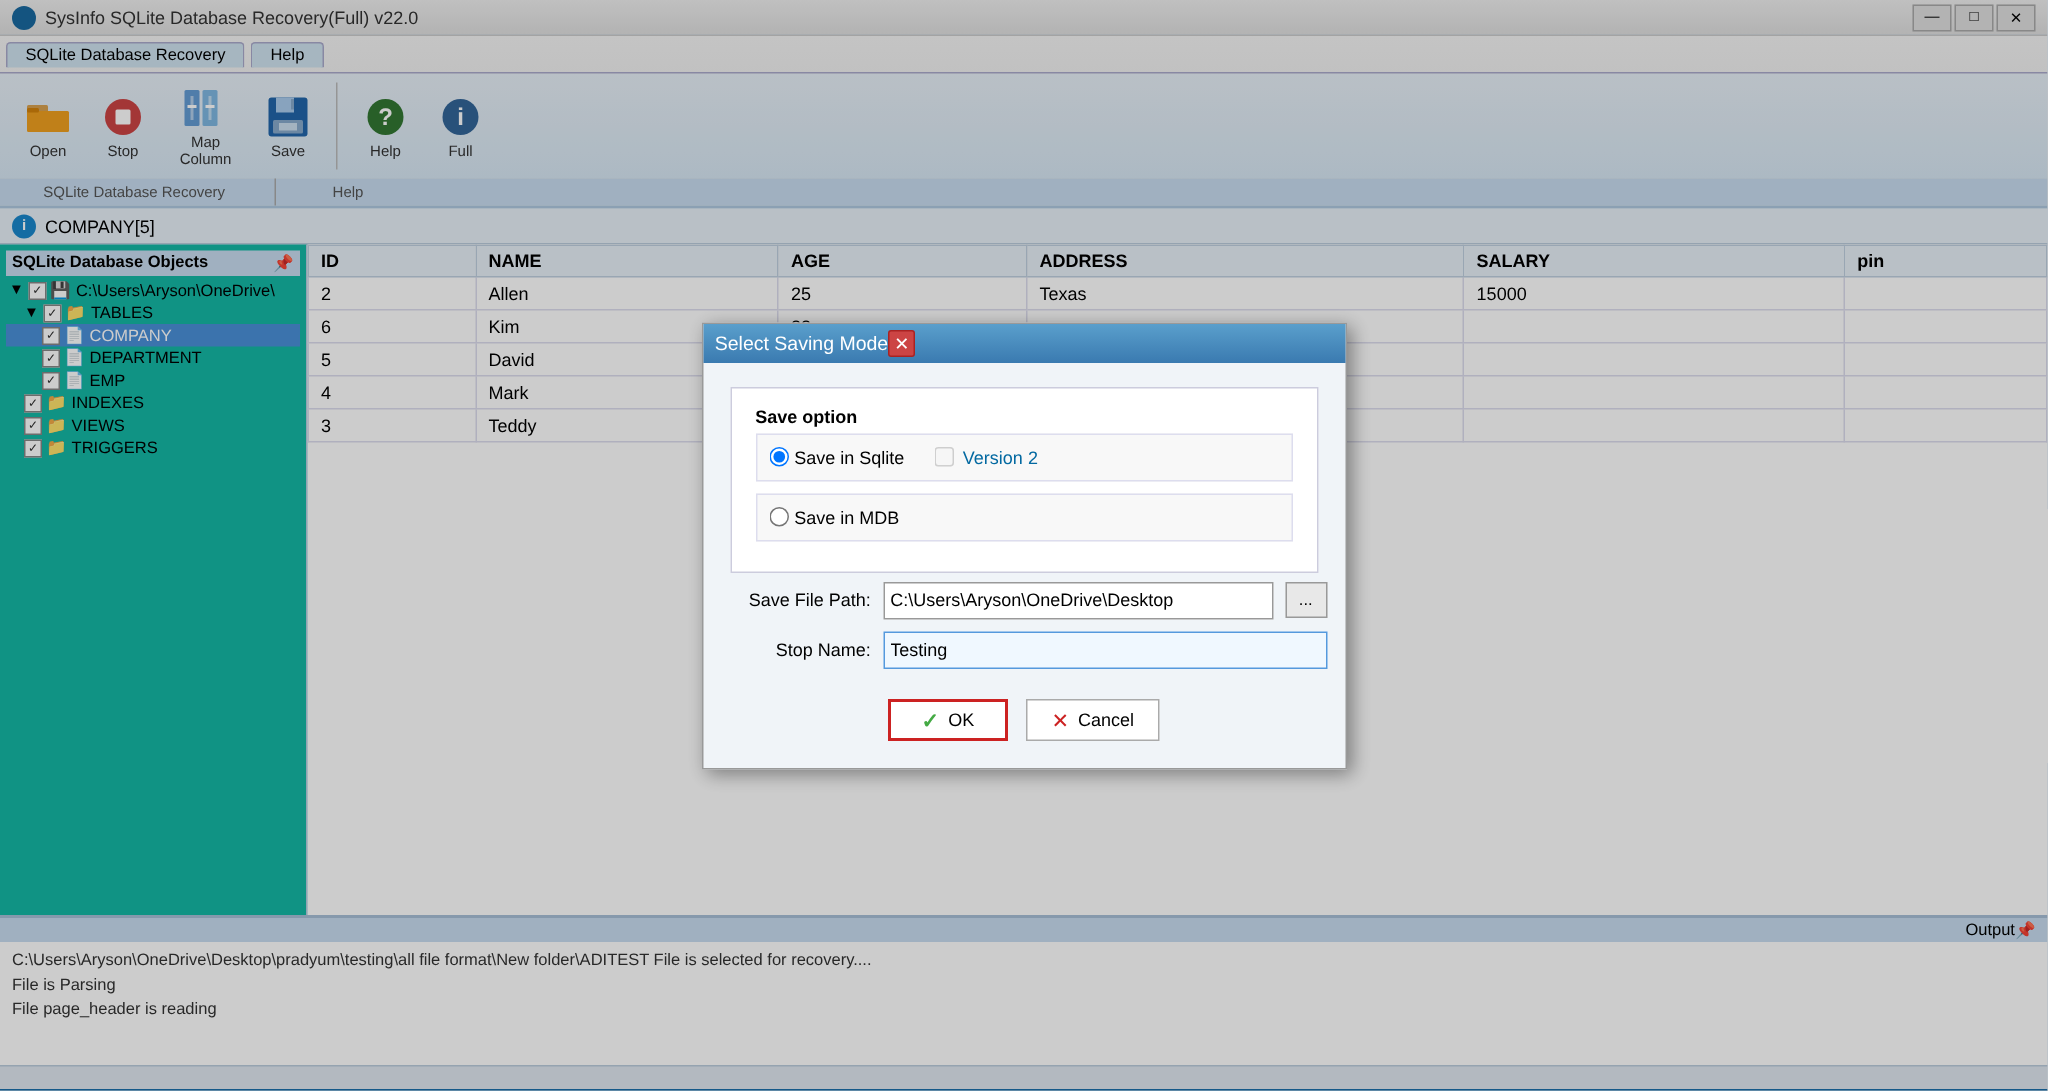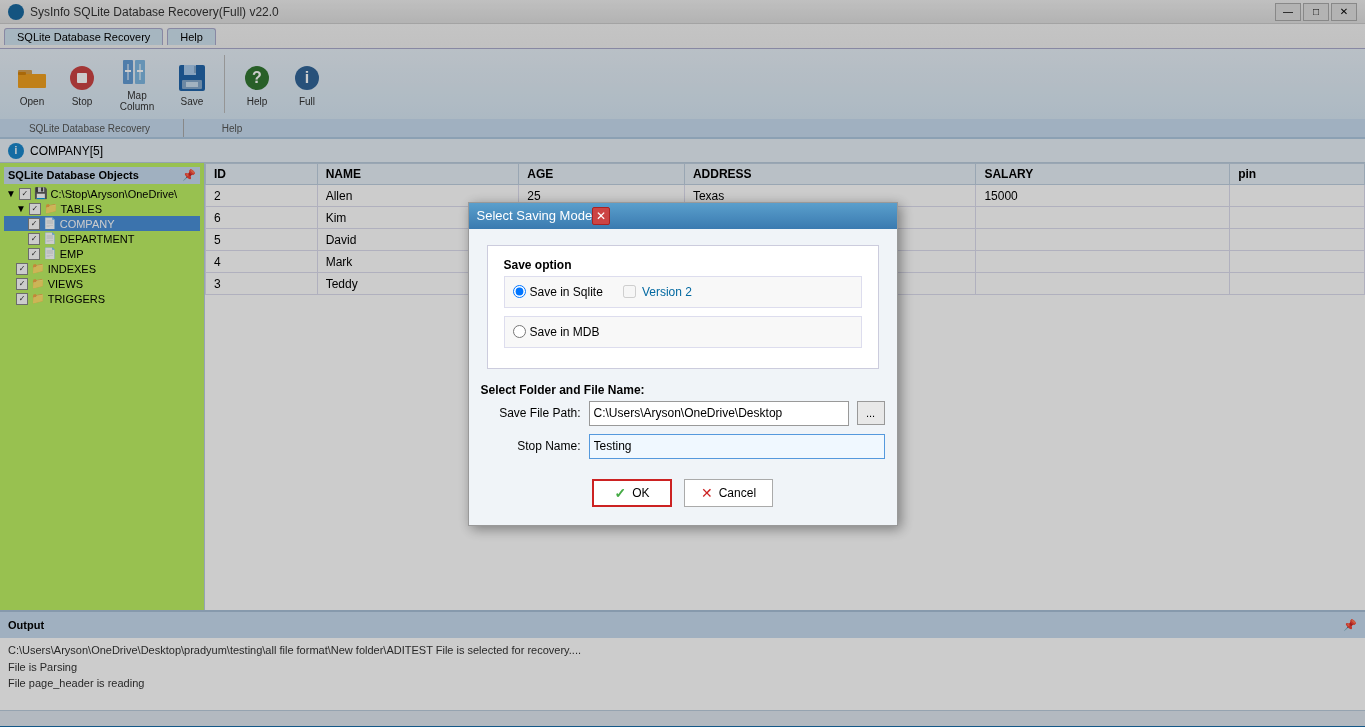--- a/index.html
+++ b/index.html
@@ -121,21 +121,21 @@
 
     
     .main-area {
       display: flex;
       height: calc(727px - 24px - 110px - 24px - 22px - 100px);
     }
 
     
     .sidebar {
       width: 205px;
-      background: #bef264;
+      background: #14b8a6;
       border-right: 1px solid #b8cce0;
       overflow-y: auto;
       padding: 4px;
       flex-shrink: 0;
       text-align: right;
     }
     .sidebar-header {
       background: #c8ddf0;
       font-size: 11px;
       font-weight: bold;
@@ -197,25 +197,25 @@
     
     .output-panel {
       height: 100px;
       background: white;
       border-top: 2px solid #a8c0d8;
     }
     .output-header {
       background: #c8ddf0;
       padding: 2px 8px;
       font-size: 11px;
-      font-weight: bold;
-      display: flex;
-      justify-content: space-between;
-      align-items: center;
-      height: 26px;
+      font-weight: normal;
+      display: flex;
+      justify-content: flex-end;
+      align-items: center;
+      height: 16px;
     }
     .output-content {
       padding: 4px 8px;
       font-size: 11px;
       color: #333;
       line-height: 1.5;
       overflow-y: auto;
       height: 80px;
     }
 
@@ -487,21 +487,21 @@
   <div class="sidebar">
     <div class="sidebar-header">
       <span>SQLite Database Objects</span>
       <span>📌</span>
     </div>
 
     <div class="tree-item">
       <span style="font-size:10px;">▼</span>
       <span class="check-box checked"></span>
       <span>💾</span>
-      <span class="tree-label">C:\Stop\Aryson\OneDrive\</span>
+      <span class="tree-label">C:\Users\Aryson\OneDrive\</span>
     </div>
     <div class="tree-item tree-indent1">
       <span style="font-size:10px;">▼</span>
       <span class="check-box checked"></span>
       <span>📁</span>
       <span class="tree-label">TABLES</span>
     </div>
     <div class="tree-item tree-indent2 selected">
       <span class="check-box checked"></span>
       <span>📄</span>
@@ -634,21 +634,20 @@
           </div>
         </div>
         <div class="modal-options" style="margin-top:4px;">
           <div class="radio-row">
             <input type="radio" name="save_option" id="opt_mdb" style="">
             <label for="opt_mdb">Save in MDB</label>
           </div>
         </div>
       </div>
 
-      <div style="padding: 8px 0 4px; font-weight: bold; font-size:12px;">Select Folder and File Name:</div>
 
       <div class="field-row">
         <div class="field-label">Save File Path:</div>
         <input type="text" class="field-input" id="save-path-input" value="C:\Users\Aryson\OneDrive\Desktop" style="">
         <button class="browse-btn">...</button>
       </div>
 
       <div class="field-row">
         <div class="field-label">Stop Name:</div>
         <input type="text" class="field-input active" id="file-name-input" value="Testing" style="">

